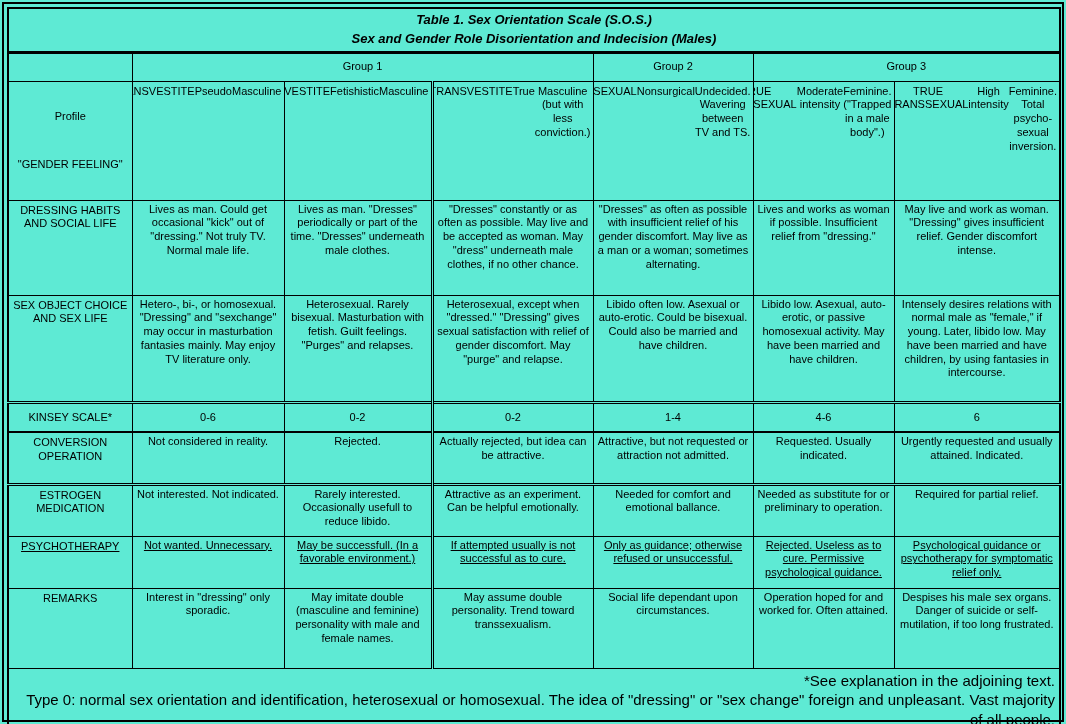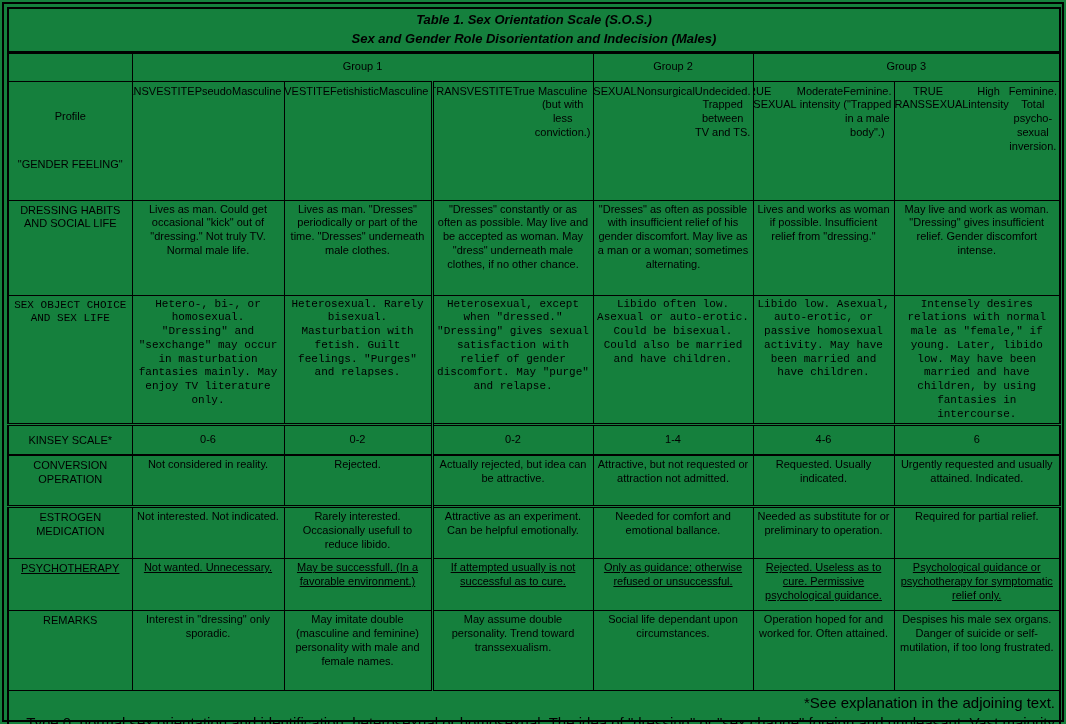--- a/index.html
+++ b/index.html
@@ -1,34 +1,34 @@
 <!DOCTYPE html>
 <html><head>
 <meta charset="utf-8">
 <style>
   html,body{margin:0;padding:0;background:#fff;}
   .page{position:relative;width:1066px;height:724px;box-sizing:border-box;
-        font-family:"Liberation Sans", sans-serif;color:#000;background:#15803d;padding:2px;}
+        font-family:"Liberation Sans", sans-serif;color:#000;background:#5eead4;padding:2px;}
   .outer{box-sizing:border-box;width:100%;height:100%;border:2px solid #000;padding:3px;}
   table.sos{width:100%;height:100%;border-collapse:collapse;table-layout:fixed;border:2px solid #000;}
   td{box-sizing:border-box;border:1px solid #000;padding:2px 3px;vertical-align:top;
      font-size:11px;line-height:1.25;text-align:center;overflow:hidden;}
   
   tr.title-row td{border-bottom:3px solid #000;vertical-align:middle;height:42px;padding:2px;}
   .title-line{font-weight:bold;font-style:italic;font-size:13px;line-height:1.45;text-align:center;}
   
   tr.group-row td{vertical-align:middle;height:29px;font-size:11px;}
   
   tr.typehdr-row td{height:118px;padding:0;}
   .stack{display:flex;flex-direction:row;justify-content:flex-end;height:112px;padding:3px 2px;}
   .stack > div{white-space:pre-line;}
   .lblstack{display:flex;flex-direction:column;justify-content:center;gap:34px;height:112px;padding:3px 2px;}
   
   tr.r-dressing td{height:95px;}
-  tr.r-sexobj td{height:107px;font-family:Liberation Mono, monospace;}
+  tr.r-sexobj td{height:107px;}
   tr.r-kinsey td{height:30px;border-top:3px double #000;border-bottom:2px solid #000;vertical-align:middle;}
   tr.r-conversion td{height:52px;}
   tr.r-estrogen td{height:52px;border-top:3px double #000;}
   tr.r-psycho td{height:52px;text-decoration:underline;}
   tr.r-remarks td{height:80px;}
   td.dbl-left{border-left:3px double #000;}
   td.lbl{vertical-align:top;padding-top:3px;}
   
   tr.footer-row td{height:42px;text-align:right;vertical-align:top;font-size:15px;
                    line-height:1.3;padding:2px 4px;}
@@ -94,21 +94,21 @@
             <div>True</div>
             <div>Masculine
 (but with less conviction.)</div>
           </div>
         </td>
         <td>
           <div class="stack">
             <div>Type IV</div>
             <div>TRANSSEXUAL</div>
             <div>Nonsurgical</div>
-            <div>Undecided. Trapped between TV and TS.</div>
+            <div>Undecided. Wavering between TV and TS.</div>
           </div>
         </td>
         <td>
           <div class="stack">
             <div>Type V</div>
             <div>TRUE TRANSSEXUAL</div>
             <div>Moderate intensity</div>
             <div>Feminine. ("Trapped in a male body".)</div>
           </div>
         </td>

